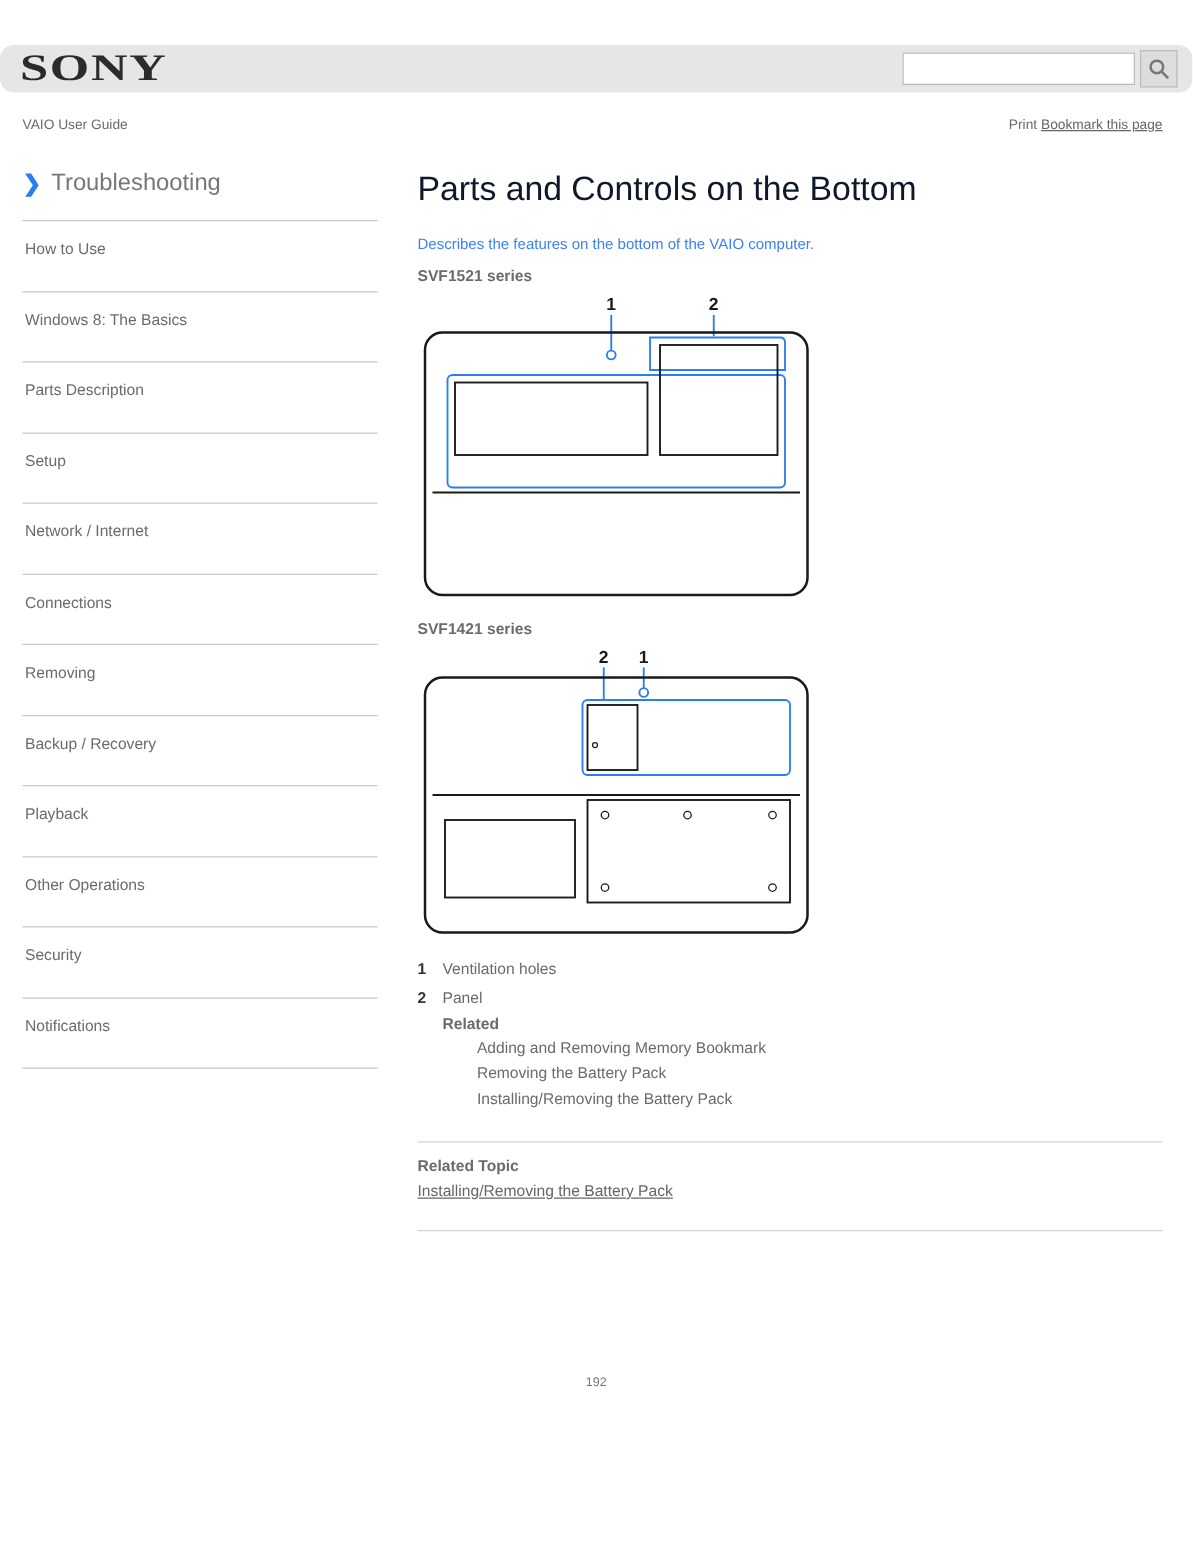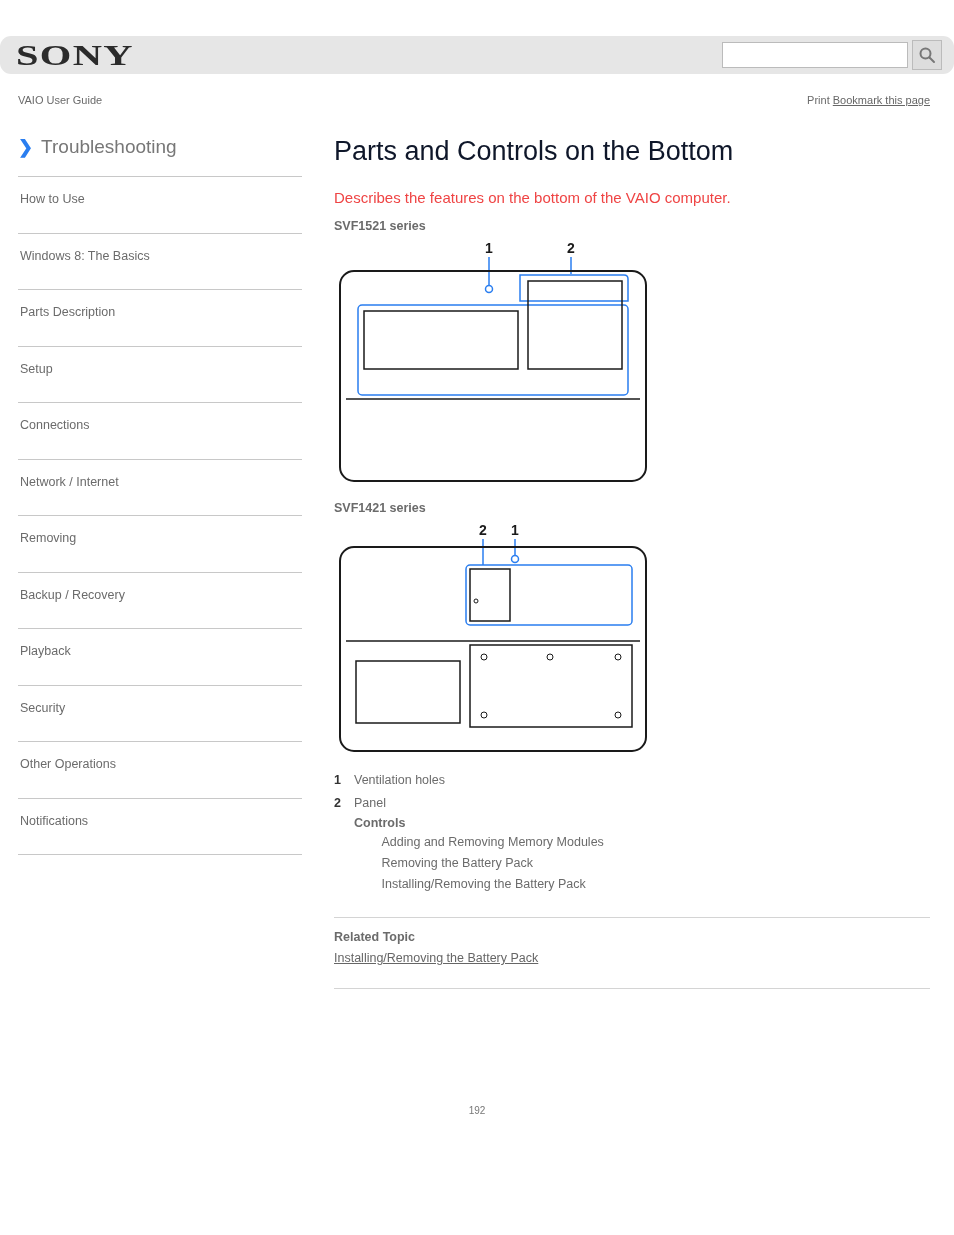--- a/index.html
+++ b/index.html
@@ -36,21 +36,21 @@
   .sidebar { width: 284px; flex: 0 0 284px; }
   .chev-title { display: flex; align-items: center; gap: 8px; margin-bottom: 18px; }
   .chev { font-size: 18px; font-weight: 700; color: #2a7ef0; line-height: 1; }
   .side-title { font-size: 19px; color: #777; font-weight: 400; }
   .side-list { list-style: none; border-bottom: 1px solid #c8c8c8; }
   .side-item { border-top: 1px solid #c8c8c8; padding: 14px 2px 24px 2px; font-size: 12.5px; color: #6b6b6b; line-height: 1.4; cursor: pointer; }
 
   
   .main { flex: 1; }
   .main h1 { font-size: 27px; font-weight: 400; color: #0f172a; margin-bottom: 20px; }
-  .main p.lead { font-size: 15px; color: #ef4444; line-height: 1.45; margin-bottom: 6px; }
+  .main p.lead { font-size: 12px; color: #3b82f6; line-height: 1.45; margin-bottom: 6px; }
   .sub-label { font-size: 12.5px; font-weight: 700; color: #6b6b6b; margin-top: 10px; margin-bottom: 6px; }
 
   .diagram { display: block; margin: 0 0 14px 0; }
 
   .numlist { list-style: none; margin-top: 8px; }
   .numlist li { font-size: 12.5px; color: #6b6b6b; line-height: 1.5; margin-bottom: 4px; display: flex; gap: 6px; }
   .numlist .num { font-weight: 700; width: 14px; flex: 0 0 14px; color: #333; }
 
   .bullets { list-style: disc; margin-left: 2.2em; }
   .bullets li { font-size: 12.5px; color: #6b6b6b; line-height: 1.5; margin-bottom: 2px; }
@@ -92,27 +92,27 @@
     <aside class="sidebar">
       <div class="chev-title">
         <span class="chev">❯</span>
         <span class="side-title">Troubleshooting</span>
       </div>
       <ul class="side-list">
         <li class="side-item">How to Use</li>
         <li class="side-item">Windows 8: The Basics</li>
         <li class="side-item">Parts Description</li>
         <li class="side-item">Setup</li>
+        <li class="side-item">Network / Internet</li>
         <li class="side-item">Connections</li>
-        <li class="side-item">Network / Internet</li>
         <li class="side-item">Removing</li>
         <li class="side-item">Backup / Recovery</li>
         <li class="side-item">Playback</li>
+        <li class="side-item">Other Operations</li>
         <li class="side-item">Security</li>
-        <li class="side-item">Other Operations</li>
         <li class="side-item">Notifications</li>
       </ul>
     </aside>
 
     <main class="main">
       <h1>Parts and Controls on the Bottom</h1>
       <p class="lead">Describes the features on the bottom of the VAIO computer.</p>
 
       <p class="sub-label">SVF1521 series</p>
 
@@ -168,23 +168,23 @@
 
       <ol class="numlist">
         <li>
           <span class="num">1</span>
           <span>Ventilation holes</span>
         </li>
         <li>
           <span class="num">2</span>
           <div>
             <span class="sub1"><span>Panel</span></span>
-            <div style="margin-top:2px;"><span class="sub1" style="font-weight:700;">Controls</span></div>
+            <div style="margin-top:2px;"><span class="sub1" style="font-weight:700;">Related</span></div>
             <ul class="bullets">
-              <li>Adding and Removing Memory Modules</li>
+              <li>Adding and Removing Memory Bookmark</li>
               <li>Removing the Battery Pack</li>
               <li>Installing/Removing the Battery Pack</li>
             </ul>
           </div>
         </li>
       </ol>
 
       <hr class="hr-thin">
       <p class="related-title">Related Topic</p>
       <a href="#" class="related-link">Installing/Removing the Battery Pack</a>

